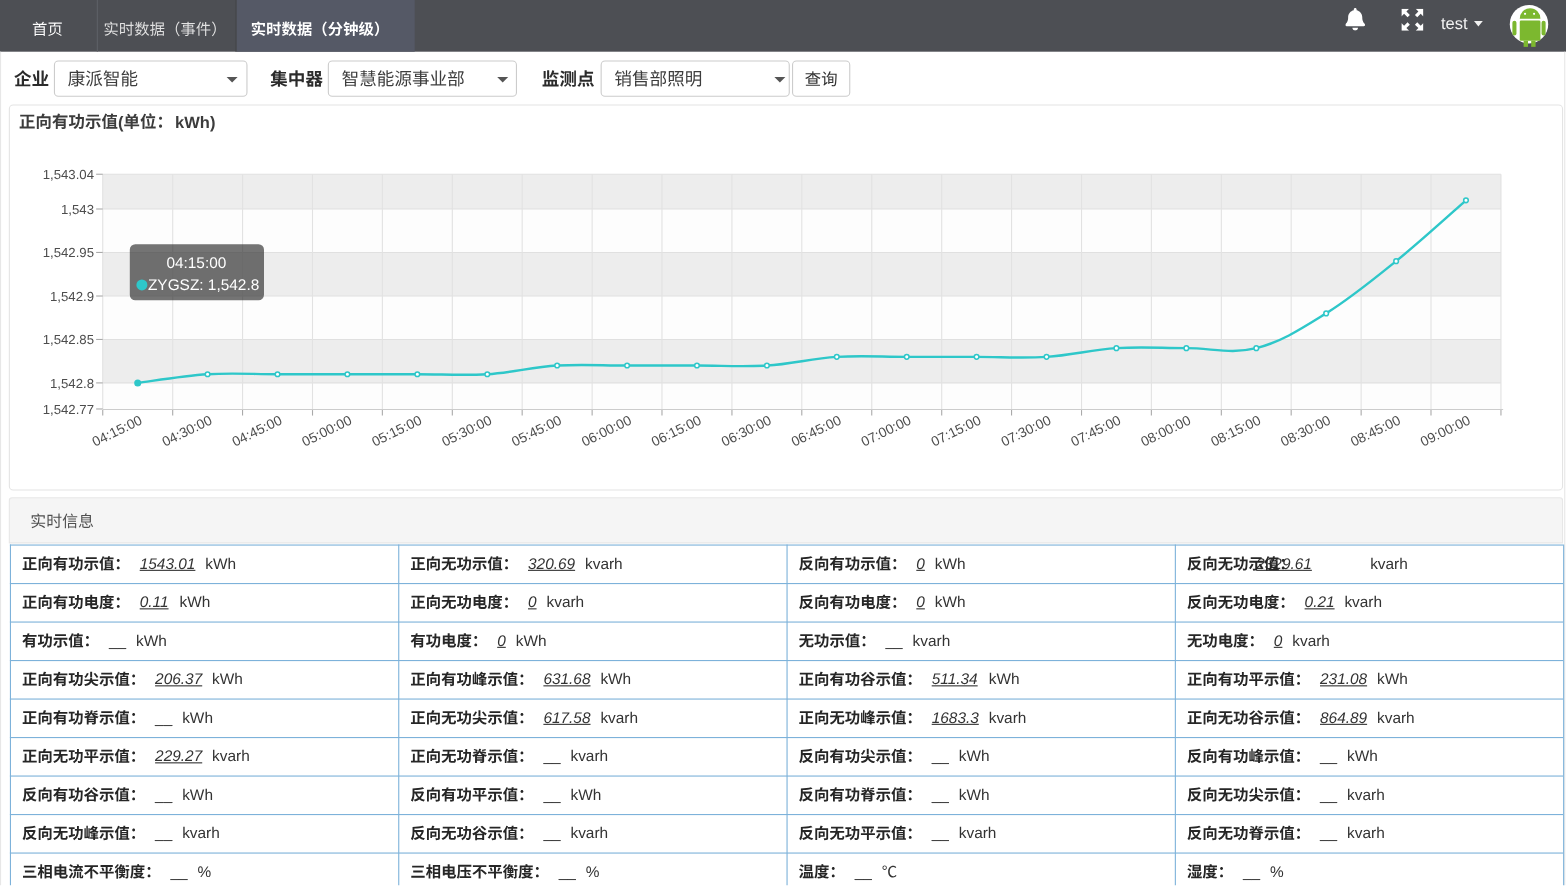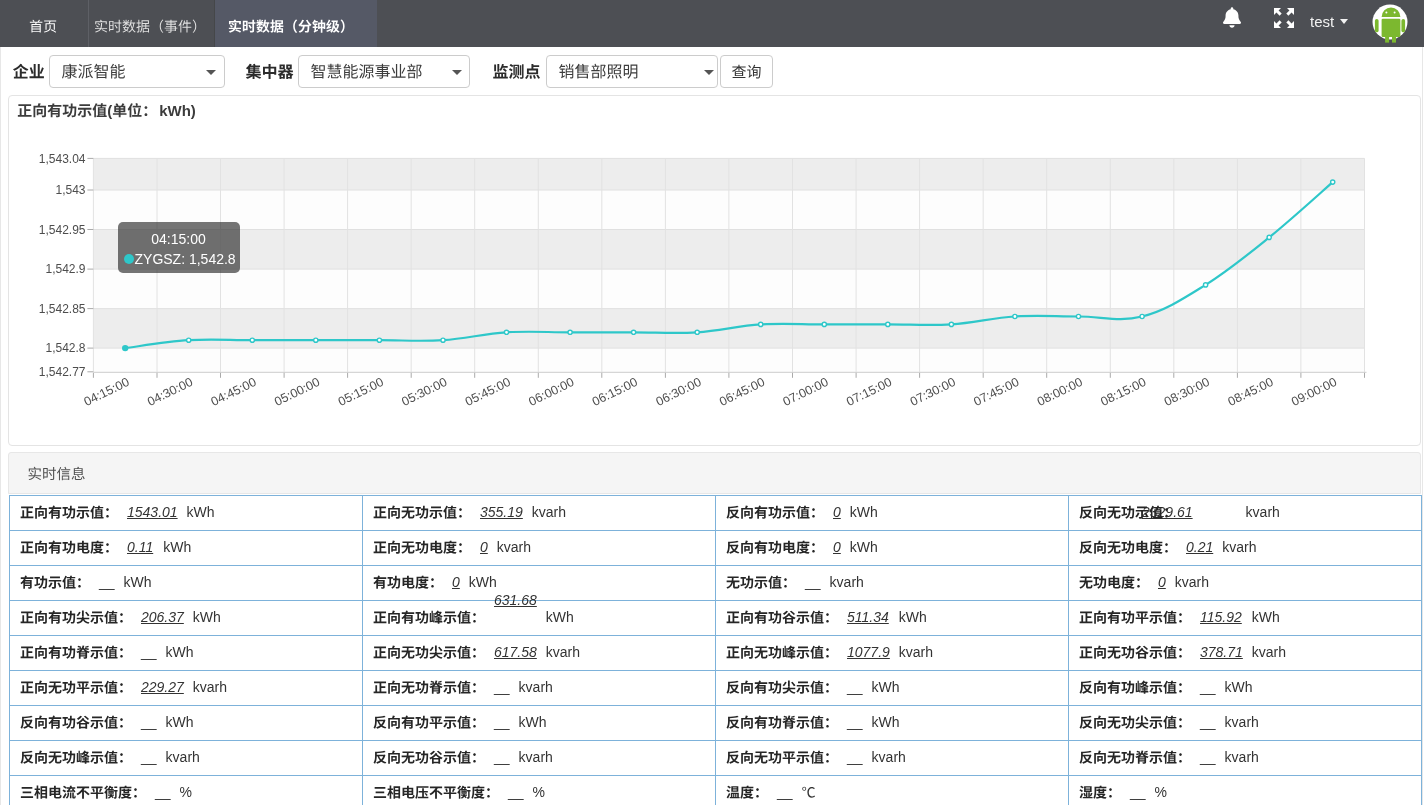--- a/index.html
+++ b/index.html
@@ -63,21 +63,21 @@
     <div style="position:absolute;left:9px;top:740px;width:1412px;height:1px;background:#7db2da"></div>
     <div style="position:absolute;left:9px;top:775px;width:1412px;height:1px;background:#7db2da"></div>
     <div style="position:absolute;left:9px;top:495px;width:1px;height:310px;background:#7db2da"></div>
     <div style="position:absolute;left:362px;top:495px;width:1px;height:310px;background:#7db2da"></div>
     <div style="position:absolute;left:715px;top:495px;width:1px;height:310px;background:#7db2da"></div>
     <div style="position:absolute;left:1068px;top:495px;width:1px;height:310px;background:#7db2da"></div>
     <div style="position:absolute;left:1421px;top:495px;width:1px;height:310px;background:#7db2da"></div>
 
 <span class="tv ti" style="left:127.0px;top:504.0px">1543.01</span>
     <span class="tv" style="left:186.6px;top:504.0px">kWh</span>
-    <span class="tv ti" style="left:480.0px;top:504.0px">355.19</span>
+    <span class="tv ti" style="left:480.0px;top:504.0px">320.69</span>
     <span class="tv" style="left:531.8px;top:504.0px">kvarh</span>
     <span class="tv ti" style="left:833.0px;top:504.0px">0</span>
     <span class="tv" style="left:849.8px;top:504.0px">kWh</span>
     <span class="tv ti" style="left:1142px;top:504.0px">2329.61</span>
     <span class="tv" style="left:1245.6px;top:504.0px">kvarh</span>
     <span class="tv ti" style="left:127.0px;top:539.0px">0.11</span>
     <span class="tv" style="left:163.2px;top:539.0px">kWh</span>
     <span class="tv ti" style="left:480.0px;top:539.0px">0</span>
     <span class="tv" style="left:496.8px;top:539.0px">kvarh</span>
     <span class="tv ti" style="left:833.0px;top:539.0px">0</span>
@@ -87,33 +87,33 @@
     <span class="tv tu" style="left:99.0px;top:574.0px">__</span>
     <span class="tv" style="left:123.6px;top:574.0px">kWh</span>
     <span class="tv ti" style="left:452.0px;top:574.0px">0</span>
     <span class="tv" style="left:468.8px;top:574.0px">kWh</span>
     <span class="tv tu" style="left:805.0px;top:574.0px">__</span>
     <span class="tv" style="left:829.6px;top:574.0px">kvarh</span>
     <span class="tv ti" style="left:1158.0px;top:574.0px">0</span>
     <span class="tv" style="left:1174.8px;top:574.0px">kvarh</span>
     <span class="tv ti" style="left:141.0px;top:609.0px">206.37</span>
     <span class="tv" style="left:192.8px;top:609.0px">kWh</span>
-    <span class="tv ti" style="left:494.0px;top:592px">631.68</span>
+    <span class="tv ti" style="left:494.0px;top:609.0px">631.68</span>
     <span class="tv" style="left:545.8px;top:609.0px">kWh</span>
     <span class="tv ti" style="left:847.0px;top:609.0px">511.34</span>
     <span class="tv" style="left:898.8px;top:609.0px">kWh</span>
-    <span class="tv ti" style="left:1200.0px;top:609.0px">115.92</span>
+    <span class="tv ti" style="left:1200.0px;top:609.0px">231.08</span>
     <span class="tv" style="left:1251.8px;top:609.0px">kWh</span>
     <span class="tv tu" style="left:141.0px;top:644.0px">__</span>
     <span class="tv" style="left:165.6px;top:644.0px">kWh</span>
     <span class="tv ti" style="left:494.0px;top:644.0px">617.58</span>
     <span class="tv" style="left:545.8px;top:644.0px">kvarh</span>
-    <span class="tv ti" style="left:847.0px;top:644.0px">1077.9</span>
+    <span class="tv ti" style="left:847.0px;top:644.0px">1683.3</span>
     <span class="tv" style="left:898.8px;top:644.0px">kvarh</span>
-    <span class="tv ti" style="left:1200.0px;top:644.0px">378.71</span>
+    <span class="tv ti" style="left:1200.0px;top:644.0px">864.89</span>
     <span class="tv" style="left:1251.8px;top:644.0px">kvarh</span>
     <span class="tv ti" style="left:141.0px;top:679.0px">229.27</span>
     <span class="tv" style="left:192.8px;top:679.0px">kvarh</span>
     <span class="tv tu" style="left:494.0px;top:679.0px">__</span>
     <span class="tv" style="left:518.6px;top:679.0px">kvarh</span>
     <span class="tv tu" style="left:847.0px;top:679.0px">__</span>
     <span class="tv" style="left:871.6px;top:679.0px">kWh</span>
     <span class="tv tu" style="left:1200.0px;top:679.0px">__</span>
     <span class="tv" style="left:1224.6px;top:679.0px">kWh</span>
     <span class="tv tu" style="left:141.0px;top:714.0px">__</span>

